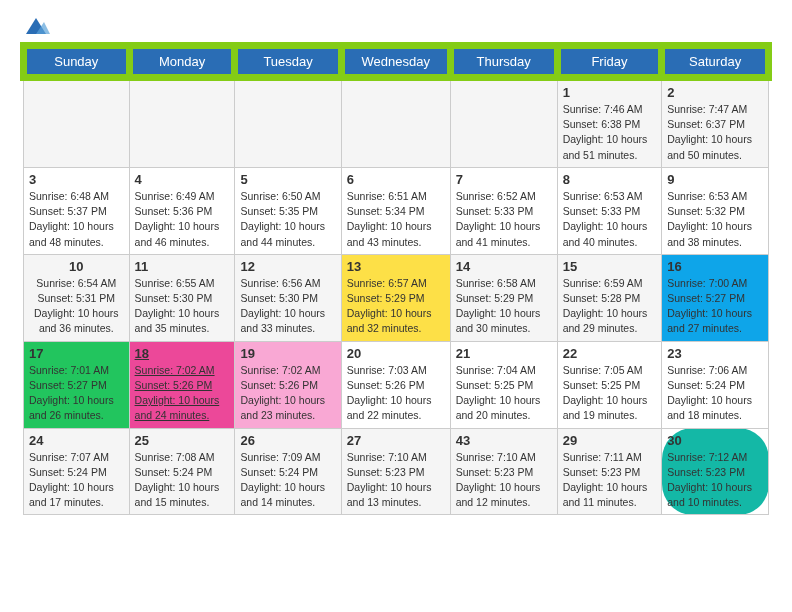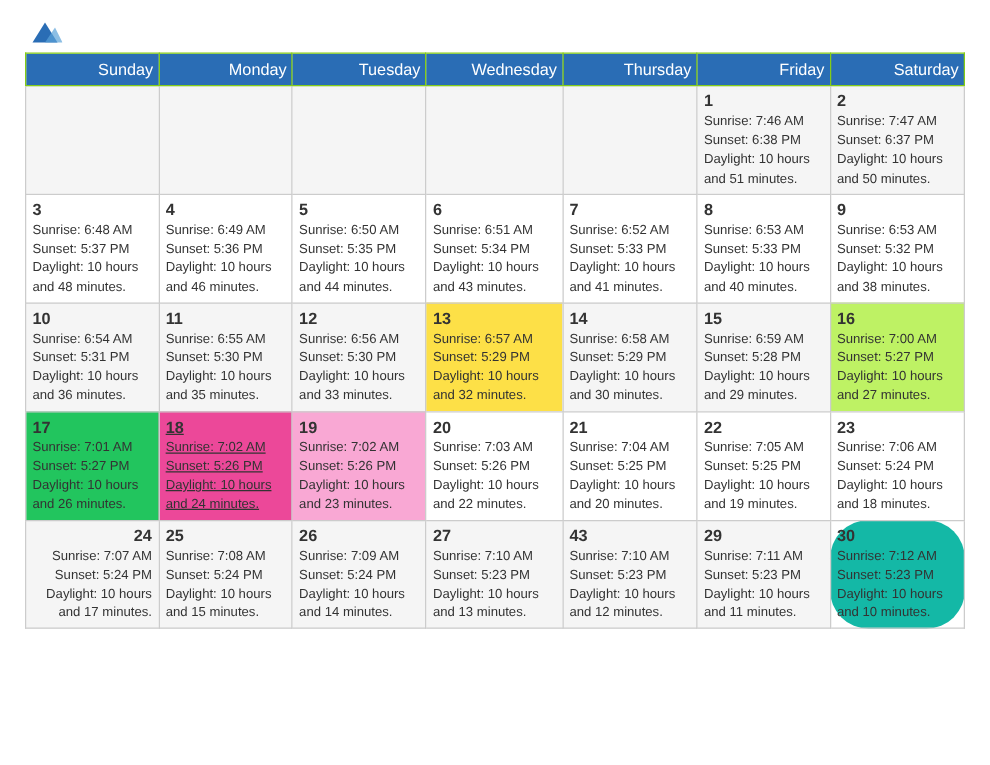--- a/index.html
+++ b/index.html
@@ -59,22 +59,22 @@
       width: 100%;
       border-collapse: collapse;
       margin-top: 4px;
     }
     .calendar th {
       background: #2a6db5;
       color: #fff;
       font-size: 13px;
       font-weight: normal;
       padding: 5px 4px;
-      border: 1px solid #84cc16;
-      text-align: right;
+      border: 7px solid #84cc16;
+      text-align: center;
     }
     .calendar td {
       border: 1px solid #ccc;
       vertical-align: top;
       padding: 4px 5px;
       width: 113px;
       font-size: 11px;
       color: #333;
       background: #fff;
       min-height: 80px;
@@ -173,21 +173,21 @@
           <td style="background: rgb(255, 255, 255);">
             <span class="day-number">8</span>
             <div class="day-info">Sunrise: 6:53 AM<br>Sunset: 5:33 PM<br>Daylight: 10 hours and 40 minutes.</div>
           </td>
           <td style="background: rgb(255, 255, 255);">
             <span class="day-number">9</span>
             <div class="day-info">Sunrise: 6:53 AM<br>Sunset: 5:32 PM<br>Daylight: 10 hours and 38 minutes.</div>
           </td>
         </tr>
         <tr>
-          <td style="background: rgb(245, 245, 245);">
+          <td style="background: rgb(245, 245, 245); text-align: center;">
             <span class="day-number">10</span>
             <div class="day-info">Sunrise: 6:54 AM<br>Sunset: 5:31 PM<br>Daylight: 10 hours and 36 minutes.</div>
           </td>
           <td style="background: rgb(245, 245, 245); margin-left: 18px;">
             <span class="day-number">11</span>
             <div class="day-info">Sunrise: 6:55 AM<br>Sunset: 5:30 PM<br>Daylight: 10 hours and 35 minutes.</div>
           </td>
           <td style="background: rgb(245, 245, 245);">
             <span class="day-number">12</span>
             <div class="day-info">Sunrise: 6:56 AM<br>Sunset: 5:30 PM<br>Daylight: 10 hours and 33 minutes.</div>
@@ -197,21 +197,21 @@
             <div class="day-info">Sunrise: 6:57 AM<br>Sunset: 5:29 PM<br>Daylight: 10 hours and 32 minutes.</div>
           </td>
           <td style="background: rgb(245, 245, 245);">
             <span class="day-number">14</span>
             <div class="day-info">Sunrise: 6:58 AM<br>Sunset: 5:29 PM<br>Daylight: 10 hours and 30 minutes.</div>
           </td>
           <td style="background: rgb(245, 245, 245);">
             <span class="day-number">15</span>
             <div class="day-info">Sunrise: 6:59 AM<br>Sunset: 5:28 PM<br>Daylight: 10 hours and 29 minutes.</div>
           </td>
-          <td style="background: #bef264;">
+          <td style="background: #0ea5e9;">
             <span class="day-number">16</span>
             <div class="day-info">Sunrise: 7:00 AM<br>Sunset: 5:27 PM<br>Daylight: 10 hours and 27 minutes.</div>
           </td>
         </tr>
         <tr>
           <td style="background: #22c55e;">
             <span class="day-number">17</span>
             <div class="day-info">Sunrise: 7:01 AM<br>Sunset: 5:27 PM<br>Daylight: 10 hours and 26 minutes.</div>
           </td>
           <td style="background: #ec4899; text-decoration: underline;">
@@ -233,21 +233,21 @@
           <td style="background: rgb(255, 255, 255);">
             <span class="day-number">22</span>
             <div class="day-info">Sunrise: 7:05 AM<br>Sunset: 5:25 PM<br>Daylight: 10 hours and 19 minutes.</div>
           </td>
           <td style="background: rgb(255, 255, 255); margin-left: 12px;">
             <span class="day-number">23</span>
             <div class="day-info">Sunrise: 7:06 AM<br>Sunset: 5:24 PM<br>Daylight: 10 hours and 18 minutes.</div>
           </td>
         </tr>
         <tr>
-          <td style="background: rgb(245, 245, 245); text-align: right;">
+          <td style="background: rgb(245, 245, 245);">
             <span class="day-number">24</span>
             <div class="day-info">Sunrise: 7:07 AM<br>Sunset: 5:24 PM<br>Daylight: 10 hours and 17 minutes.</div>
           </td>
           <td style="background: rgb(245, 245, 245);">
             <span class="day-number">25</span>
             <div class="day-info">Sunrise: 7:08 AM<br>Sunset: 5:24 PM<br>Daylight: 10 hours and 15 minutes.</div>
           </td>
           <td style="background: rgb(245, 245, 245);">
             <span class="day-number">26</span>
             <div class="day-info">Sunrise: 7:09 AM<br>Sunset: 5:24 PM<br>Daylight: 10 hours and 14 minutes.</div>

